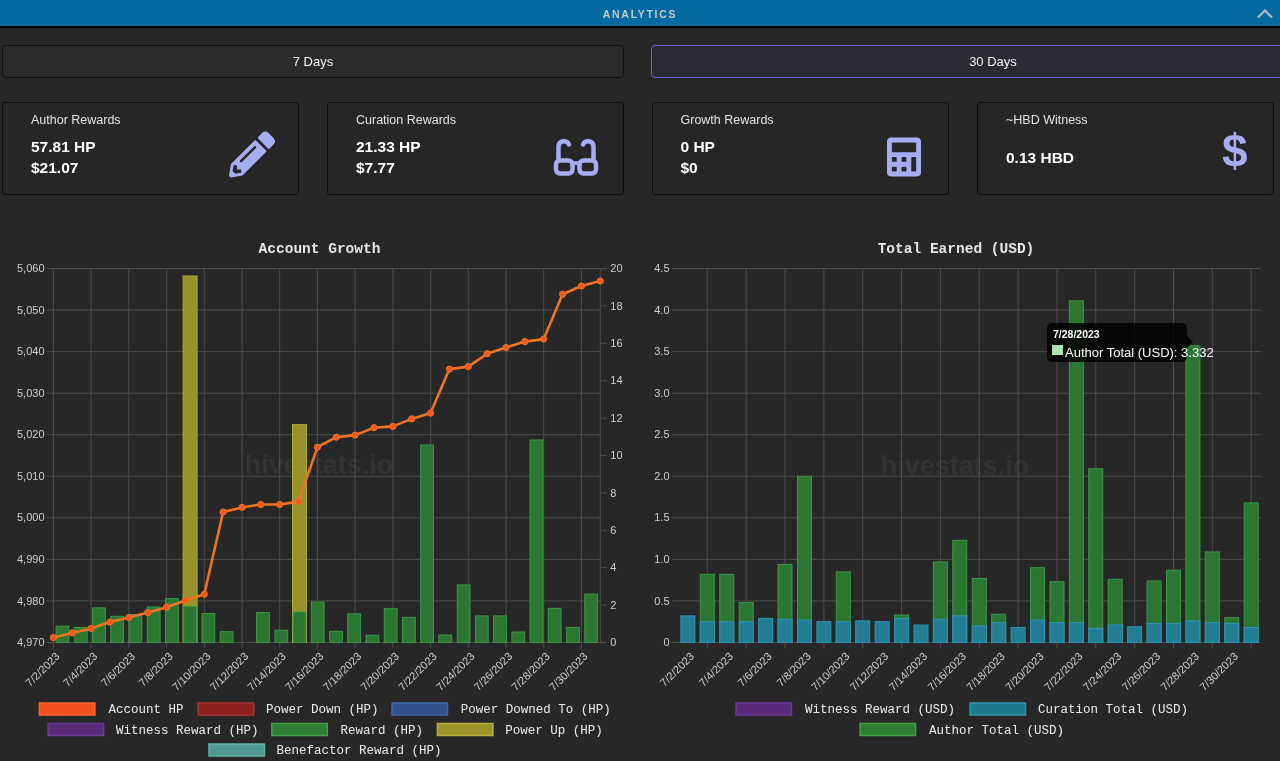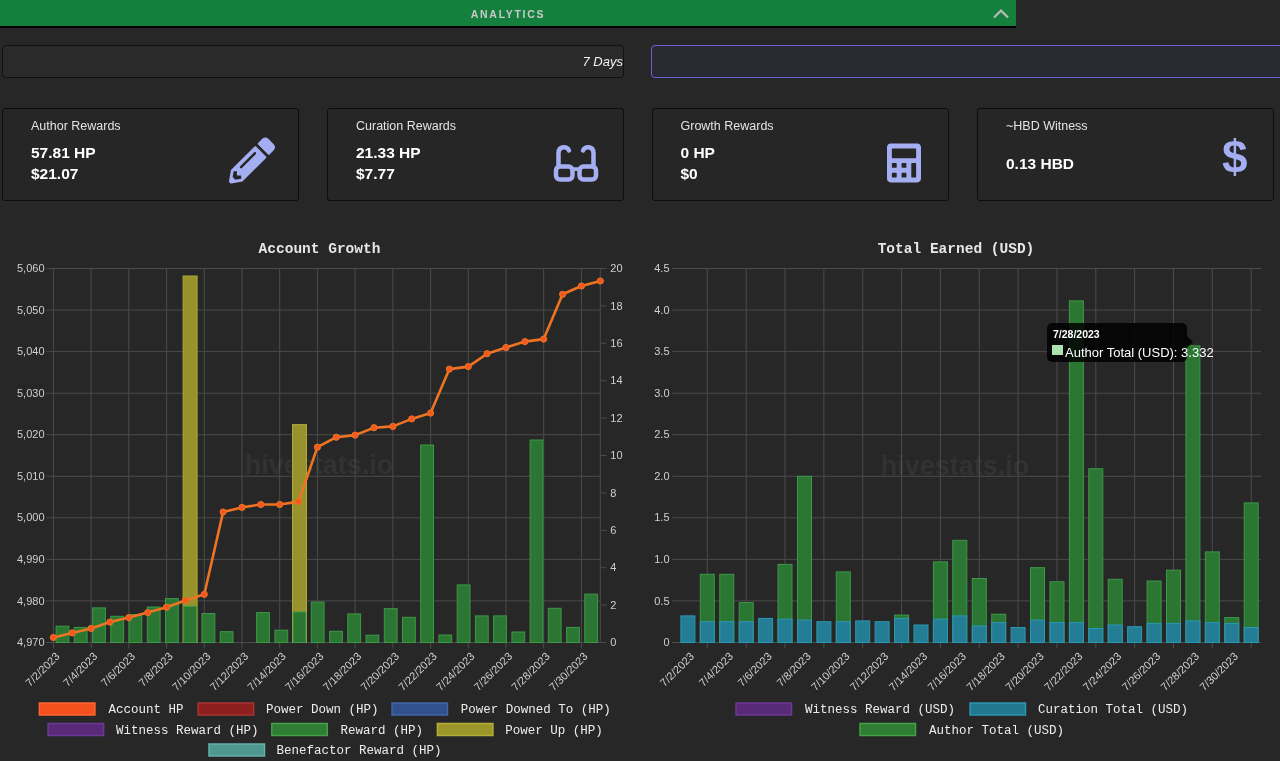--- a/index.html
+++ b/index.html
@@ -1,25 +1,25 @@
 <!DOCTYPE html>
 <html><head><meta charset="utf-8">
 <style>
 * { margin:0; padding:0; box-sizing:border-box; }
 html,body { width:1280px; height:761px; background:#272727; overflow:hidden;
   font-family:"Liberation Sans", sans-serif; }
-.hdr { position:absolute; left:0; top:0; width:1016px; height:28px; background:#15803d;
+.hdr { position:absolute; left:0; top:0; width:1280px; height:28px; background:#0369a1;
   border-bottom:2px solid #000; }
 .hdr span { position:absolute; left:0; right:0; top:7.5px; text-align:center; color:#c9c9c9;
   font-size:10.5px; font-weight:bold; letter-spacing:1.7px; }
 .btn { position:absolute; height:33px; top:44.5px; border-radius:4px; color:#f2f2f2;
-  font-size:13px; line-height:31px; text-align:right;font-style:italic; }
+  font-size:13px; line-height:31px; text-align:center; }
 .b1 { left:2px; width:622px; background:#2a2a2a; border:1px solid #111; }
 .b2 { left:651px; width:684px; background:#2a2a33; border:1px solid #6b5fd6; }
-.card { position:absolute; top:108px; width:297px; height:93px; background:#262626;
+.card { position:absolute; top:102px; width:297px; height:93px; background:#262626;
   border:1px solid #0d0d0d; border-radius:3px; }
 .card .t { position:absolute; left:28px; top:10px; font-size:12.5px; color:#e3e3e3; }
 .card .v1 { position:absolute; left:28px; top:35px; font-size:15.5px; font-weight:bold; color:#fff; }
 .card .v2 { position:absolute; left:28px; top:56px; font-size:15.5px; font-weight:bold; color:#fff; }
 .abs { position:absolute; }
 .tk { font-family:"Liberation Sans", sans-serif; font-size:11px; fill:#cfcfcf; }
 .lg { font-family:"Liberation Mono", monospace; font-size:12.5px; fill:#ededed; }
 .ttl { font-family:"Liberation Mono", monospace; font-size:14.5px; font-weight:bold; fill:#e6e6e6; }
 .wm { font-family:"Liberation Sans", sans-serif; font-size:27px; font-weight:bold;
   fill:rgba(255,255,255,0.05); }

